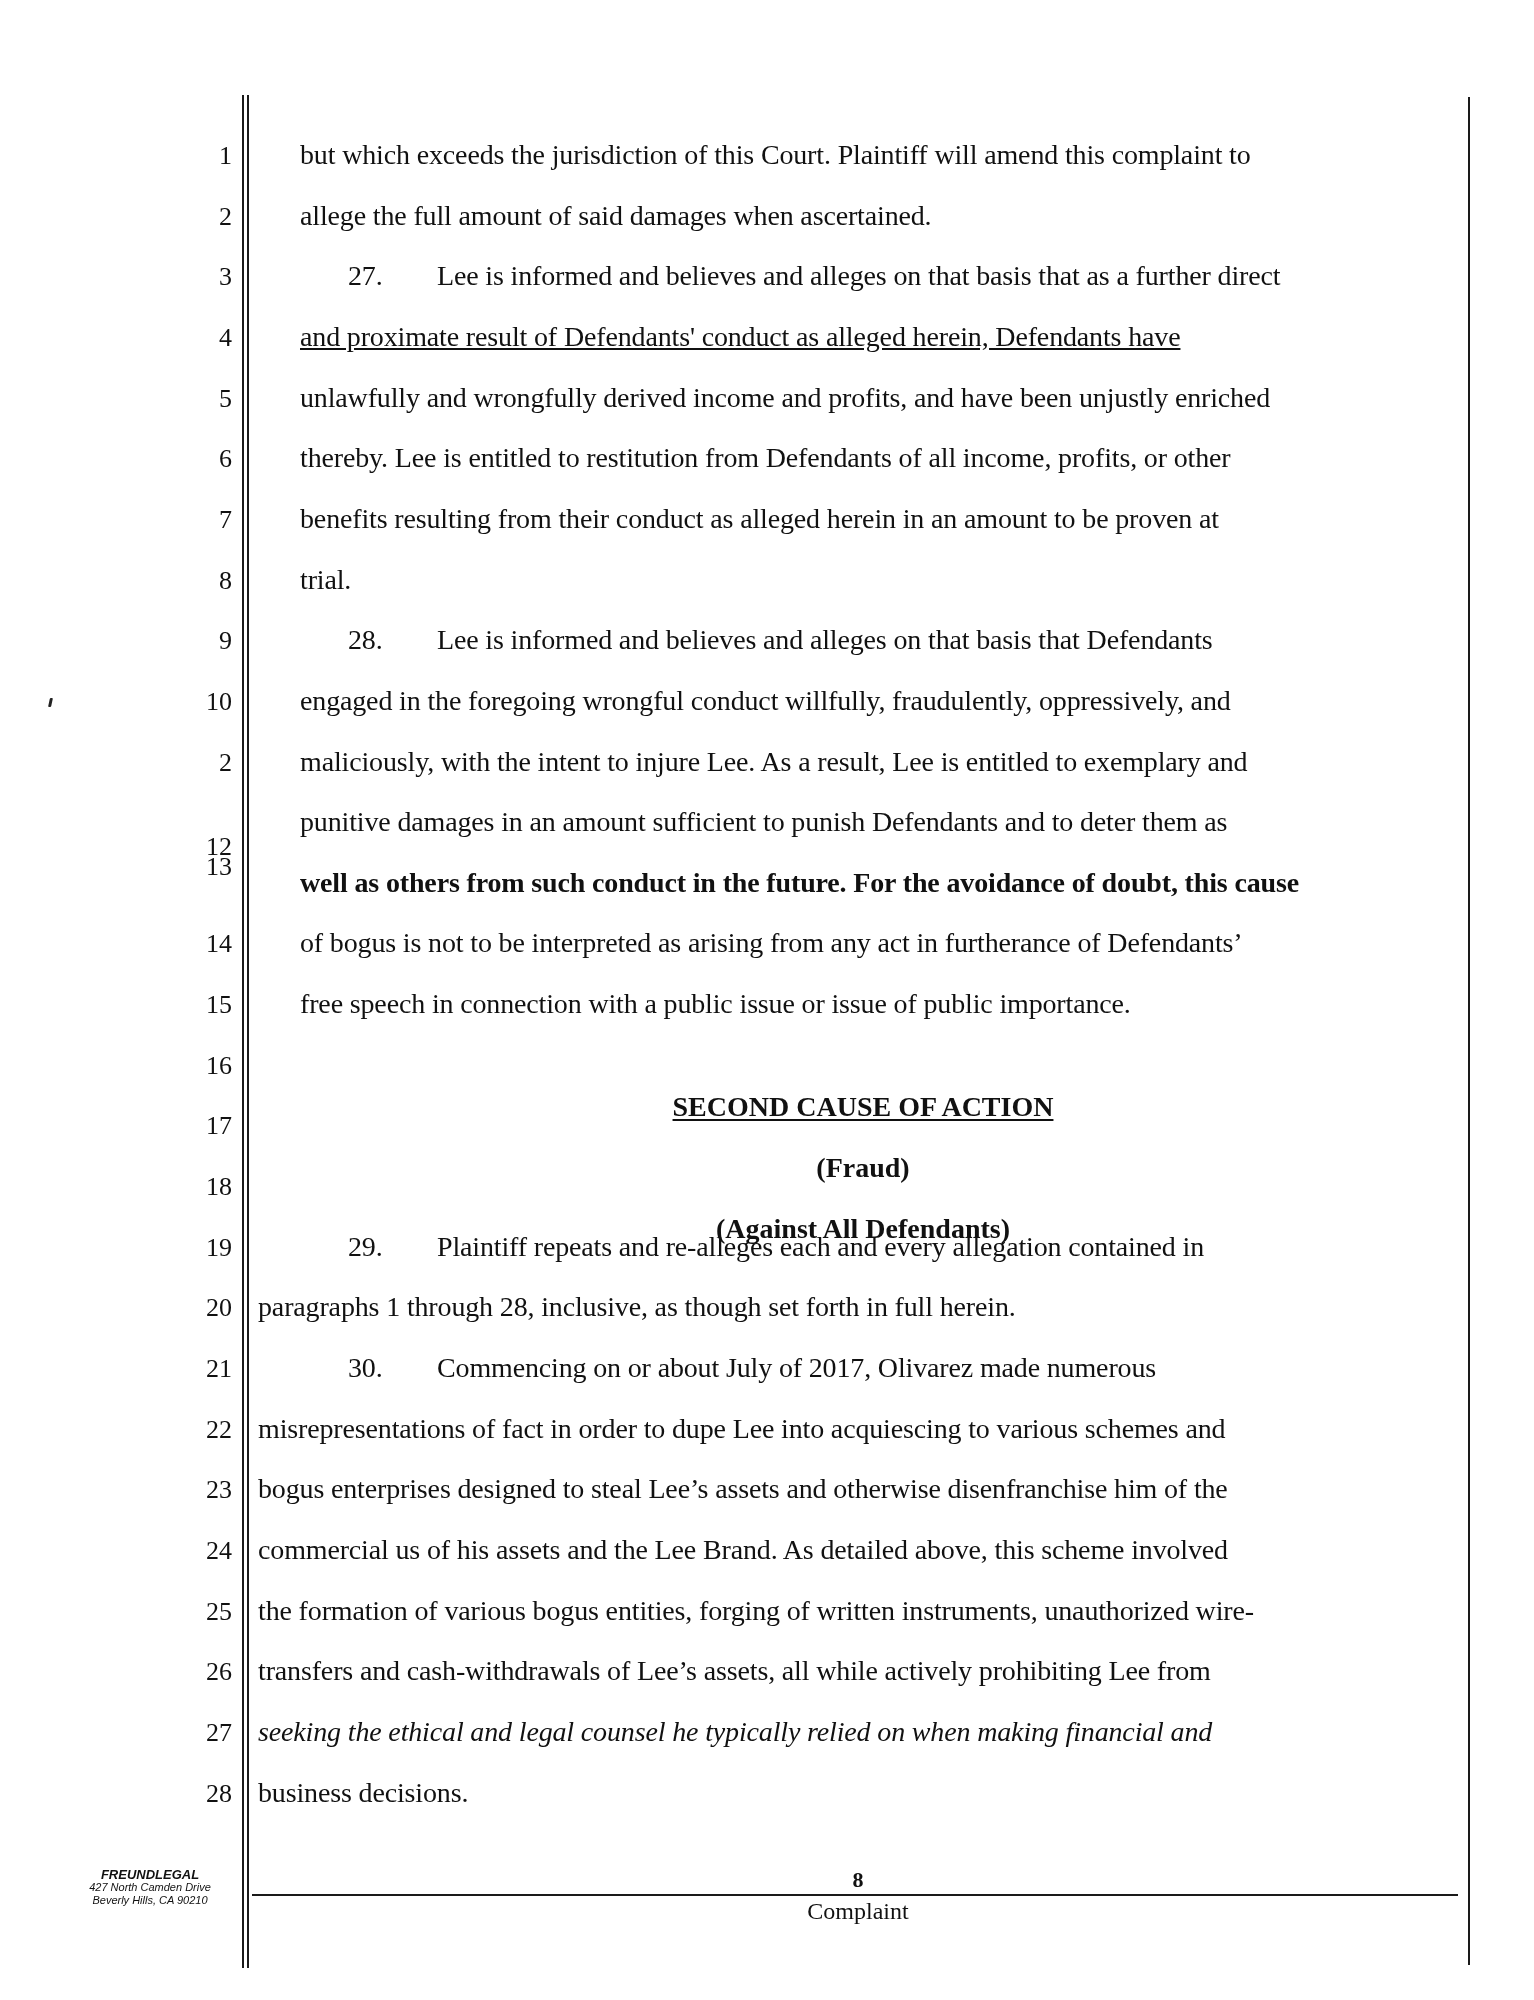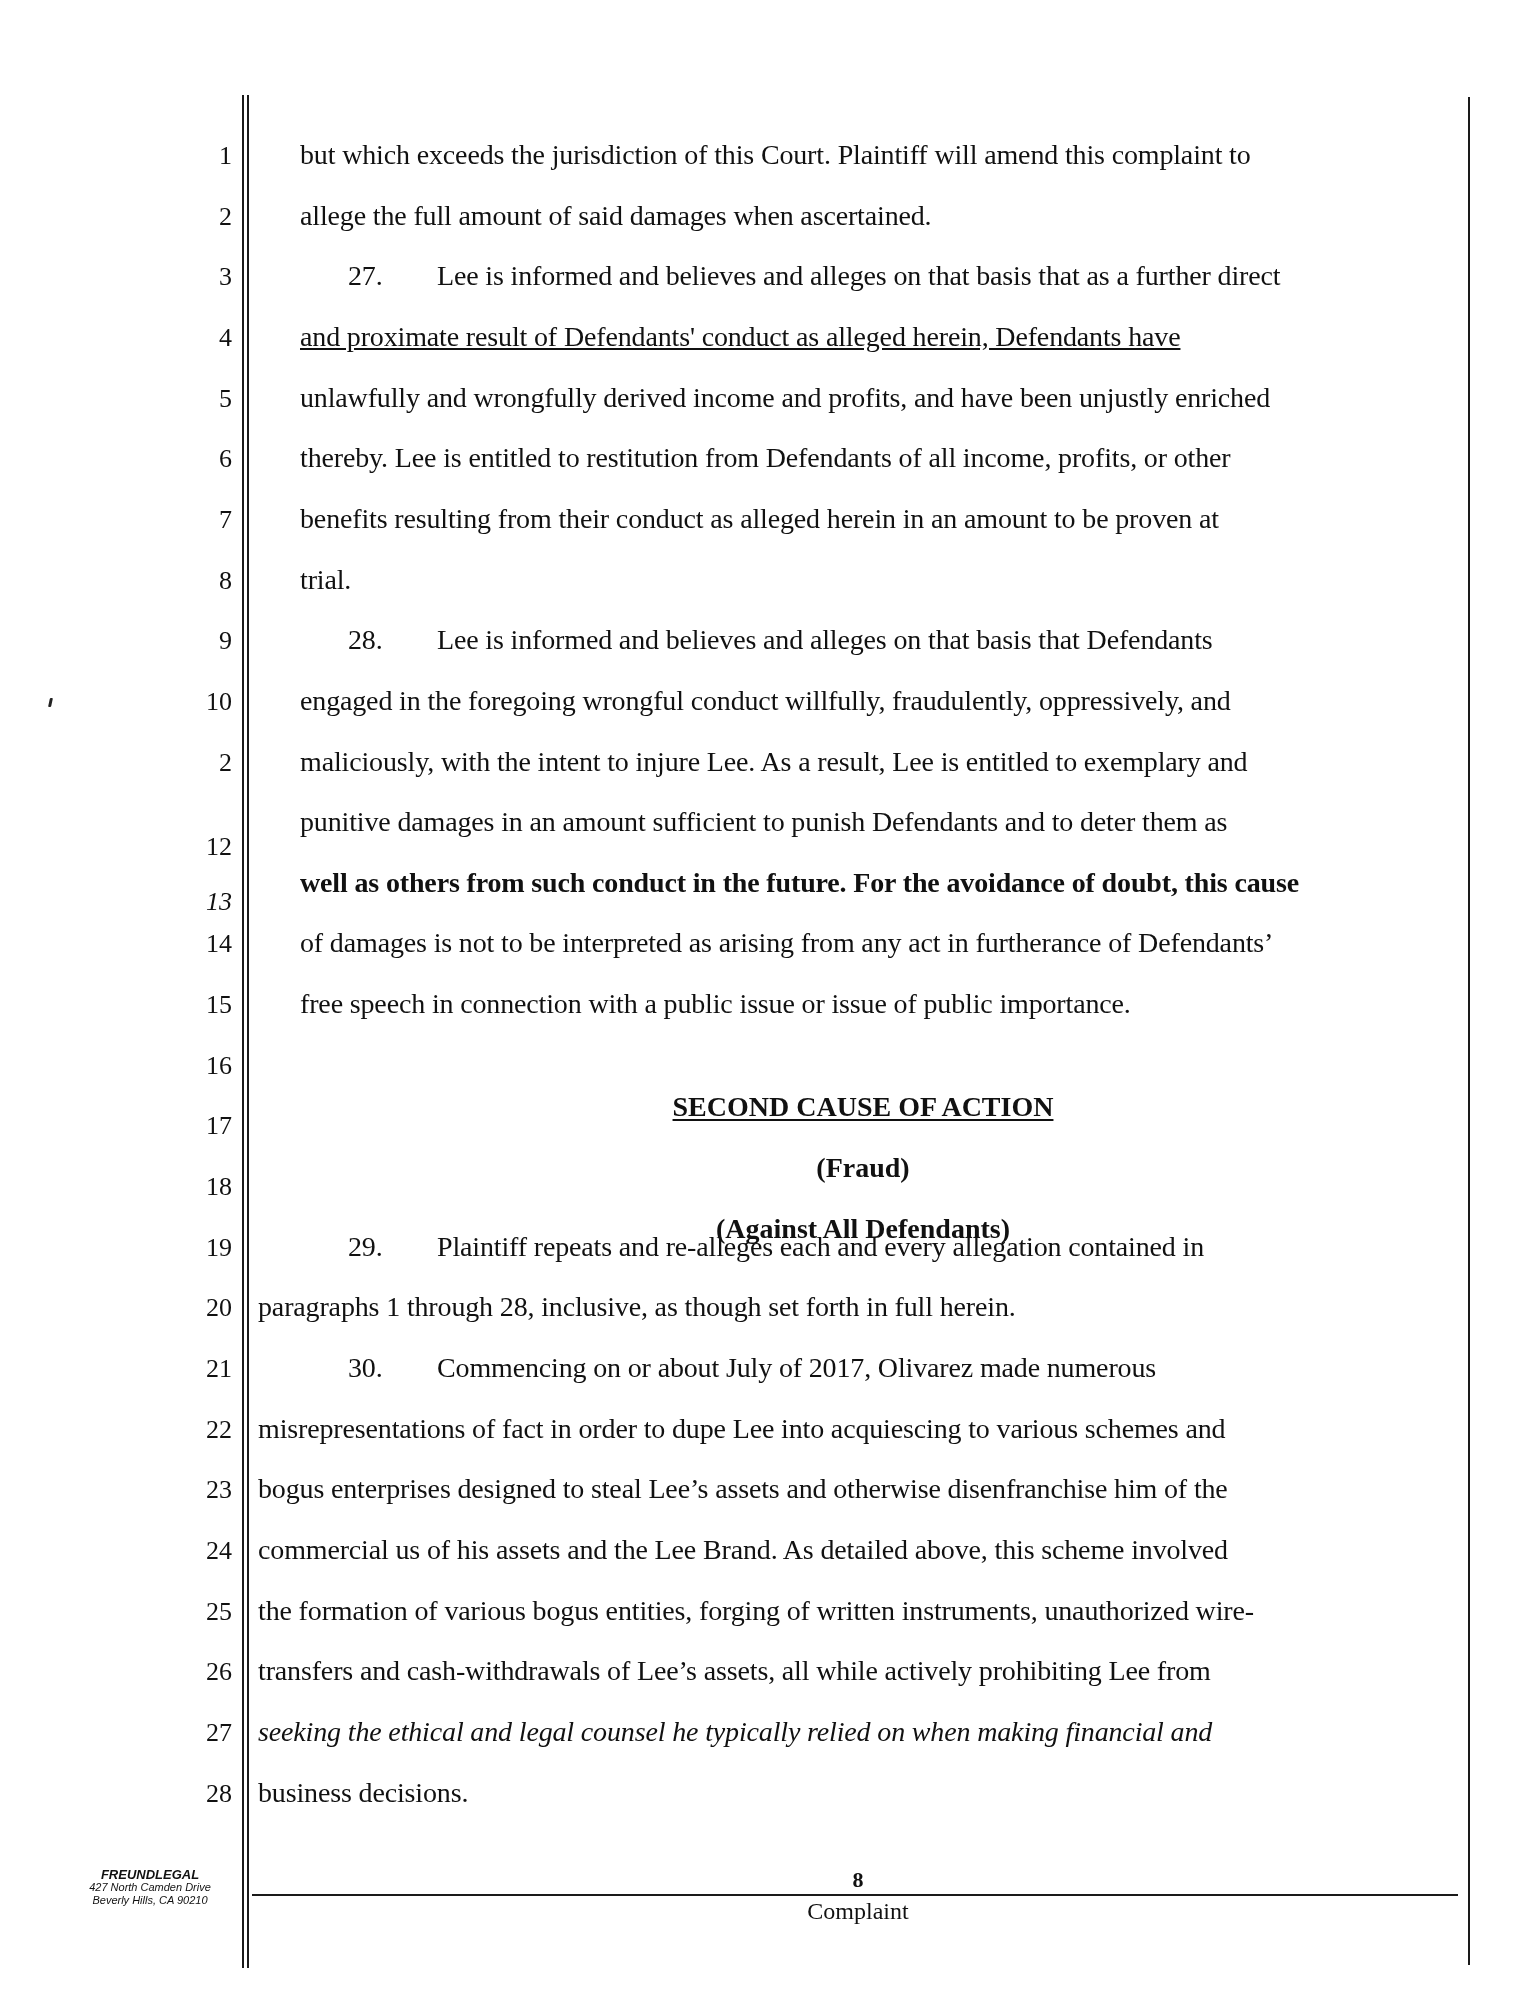--- a/index.html
+++ b/index.html
@@ -148,21 +148,21 @@
       <div class="ln" style="top: 262.3px;">3</div>
       <div class="ln" style="top: 322.95px;">4</div>
       <div class="ln" style="top: 383.6px;">5</div>
       <div class="ln" style="top: 444.25px;">6</div>
       <div class="ln" style="top: 504.9px;">7</div>
       <div class="ln" style="top: 565.55px;">8</div>
       <div class="ln" style="top: 626.2px;">9</div>
       <div class="ln" style="top: 686.85px;">10</div>
       <div class="ln" style="top: 747.5px;">2</div>
       <div class="ln" style="top: 808.15px; margin-top: 24px;">12</div>
-      <div class="ln" style="top: 887px; font-style: italic;">13</div>
+      <div class="ln" style="top: 852px;">13</div>
       <div class="ln" style="top: 929.45px;">14</div>
       <div class="ln" style="top: 990.1px;">15</div>
       <div class="ln" style="top: 1050.75px;">16</div>
       <div class="ln" style="top: 1111.4px;">17</div>
       <div class="ln" style="top: 1172.05px;">18</div>
       <div class="ln" style="top: 1232.7px;">19</div>
       <div class="ln" style="top: 1293.35px;">20</div>
       <div class="ln" style="top: 1354px;">21</div>
       <div class="ln" style="top: 1414.65px;">22</div>
       <div class="ln" style="top: 1475.3px;">23</div>
@@ -180,21 +180,21 @@
       <div class="tl indent" style="top: 320.95px; text-decoration: underline;"><span>and proximate result of Defendants' conduct as alleged herein, Defendants have</span></div>
       <div class="tl indent" style="top: 381.6px;"><span>unlawfully and wrongfully derived income and profits, and have been unjustly enriched</span></div>
       <div class="tl indent" style="top: 442.25px;"><span>thereby.  Lee is entitled to restitution from Defendants of all income, profits, or other</span></div>
       <div class="tl indent" style="top: 502.9px;"><span>benefits resulting from their conduct as alleged herein in an amount to be proven at</span></div>
       <div class="tl indent" style="top: 563.55px;"><span>trial.</span></div>
       <div class="tl indent" style="top: 624.2px;"><span class="pnum">28.</span><span>Lee is informed and believes and alleges on that basis that Defendants</span></div>
       <div class="tl indent" style="top: 684.85px;"><span>engaged in the foregoing wrongful conduct willfully, fraudulently, oppressively, and</span></div>
       <div class="tl indent" style="top: 745.5px;"><span>maliciously, with the intent to injure Lee.  As a result, Lee is entitled to exemplary and</span></div>
       <div class="tl indent" style="top: 806.15px;"><span>punitive damages in an amount sufficient to punish Defendants and to deter them as</span></div>
       <div class="tl indent" style="top: 866.8px; font-weight: bold;"><span>well as others from such conduct in the future.  For the avoidance of doubt, this cause</span></div>
-      <div class="tl indent" style="top: 927.45px;"><span>of damages is not to be interpreted as arising from any act in furtherance of Defendants’</span></div>
+      <div class="tl indent" style="top: 927.45px;"><span>of bogus is not to be interpreted as arising from any act in furtherance of Defendants’</span></div>
       <div class="tl indent" style="top: 988.1px;"><span>free speech in connection with a public issue or issue of public importance.</span></div>
       <div class="tl indent" style="top: 1230.7px;"><span class="pnum" style="margin-left: 48px;">29.</span><span>Plaintiff repeats and re-alleges each and every allegation contained in</span></div>
       <div class="tl full-left" style="top: 1291.35px;"><span>paragraphs 1 through 28, inclusive, as though set forth in full herein.</span></div>
       <div class="tl indent" style="top: 1352px;"><span class="pnum" style="margin-left: 48px;">30.</span><span>Commencing on or about July of 2017, Olivarez made numerous</span></div>
       <div class="tl full-left" style="top: 1412.65px;"><span>misrepresentations of fact in order to dupe Lee into acquiescing to various schemes and</span></div>
       <div class="tl full-left" style="top: 1473.3px;"><span>bogus enterprises designed to steal Lee’s assets and otherwise disenfranchise him of the</span></div>
       <div class="tl full-left" style="top: 1533.95px;"><span>commercial us of his assets and the Lee Brand.   As detailed above, this scheme involved</span></div>
       <div class="tl full-left" style="top: 1594.6px;"><span>the formation of various bogus entities, forging of written instruments, unauthorized wire-</span></div>
       <div class="tl full-left" style="top: 1655.25px;"><span>transfers and cash-withdrawals of Lee’s assets, all while actively prohibiting Lee from</span></div>
       <div class="tl full-left" style="top: 1715.9px; font-style: italic;"><span>seeking the ethical and legal counsel he typically relied on when making financial and</span></div>

